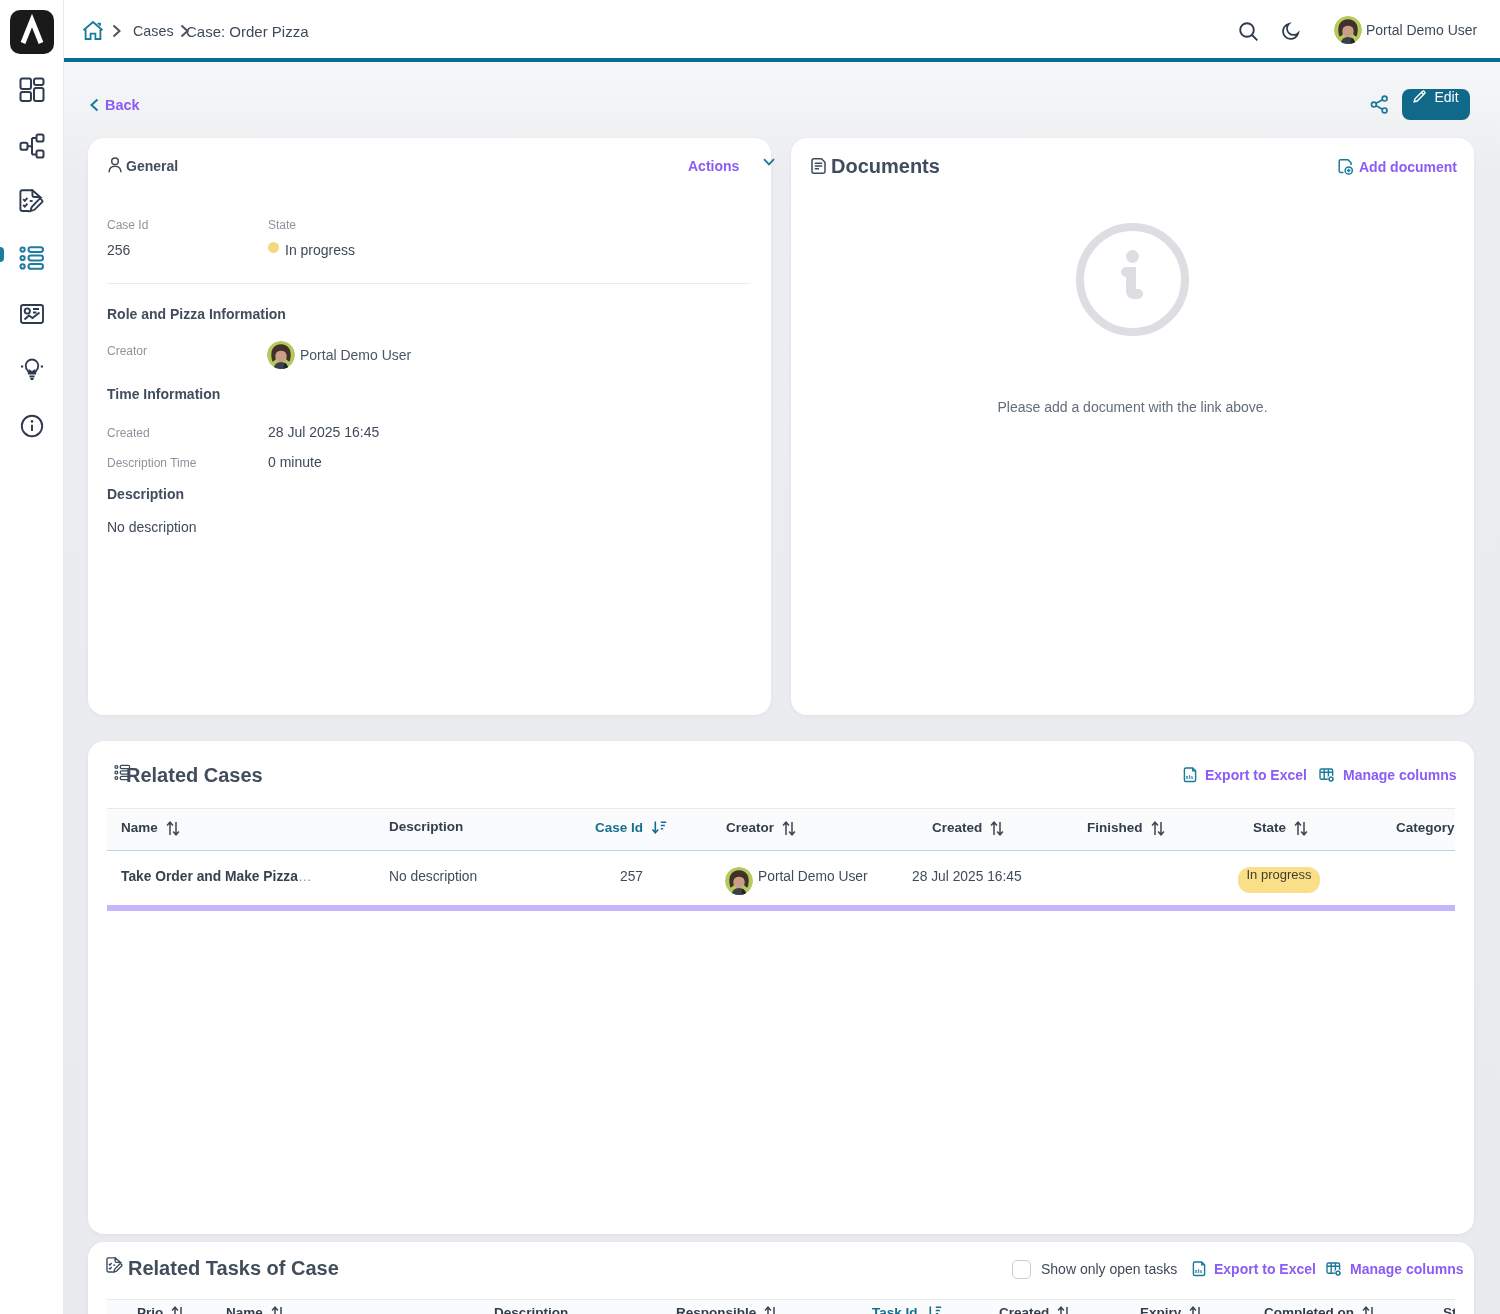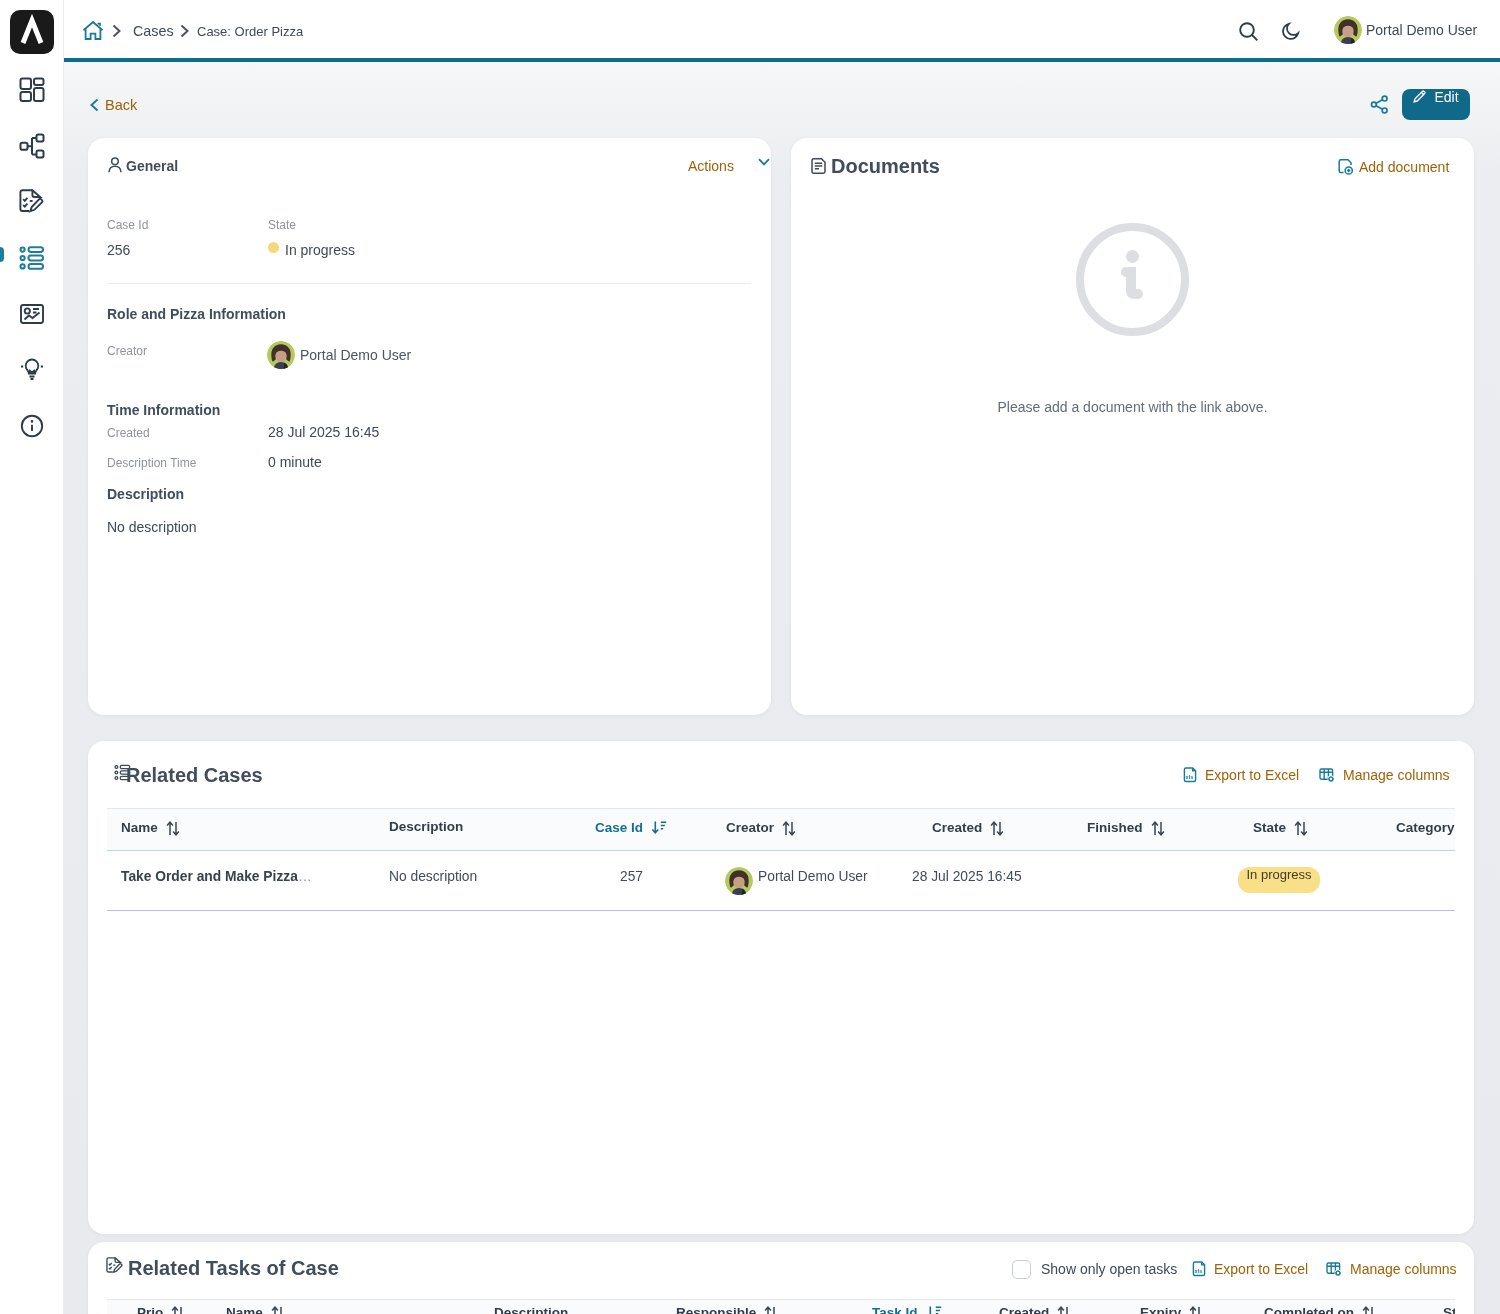--- a/index.html
+++ b/index.html
@@ -16,21 +16,21 @@
 .card { background:#fff; border-radius:16px; box-shadow:0 1px 4px rgba(44,58,80,0.05); }
 #card-general { left:88px; top:138px; width:683px; height:577px; }
 #card-docs { left:791px; top:138px; width:683px; height:577px; }
 #card-cases { left:88px; top:741px; width:1386px; height:493px; }
 #card-tasks { left:88px; top:1242px; width:1386px; height:160px; }
 .t14 { font-size:14px; line-height:17px; color:#4b5563; }
 .t14d { font-size:14px; line-height:17px; color:#3f4a58; }
 .lbl { font-size:12px; line-height:14px; color:#8e949d; }
 .h14 { font-size:14px; line-height:17px; font-weight:bold; color:#414d5c; }
 .h16 { font-size:20px; line-height:19px; font-weight:bold; color:#414d5c; }
-.link { font-size:14px; line-height:17px; color:#a16207; }
+.link { font-size:14px; line-height:17px; color:#8b5cf6;font-weight:bold; }
 .th { font-size:13.5px; line-height:16px; font-weight:bold; color:#333e4c; white-space:nowrap; }
 .td { font-size:13.8px; line-height:17px; color:#414c5a; white-space:nowrap; }
 .flex { display:flex; align-items:flex-start; }
 svg { display:block; }
 </style>
 </head>
 <body>
 <div class="abs" id="bg"></div>
 <div class="abs" id="header"></div>
 <div class="abs" id="topline"></div>
@@ -46,21 +46,21 @@
 <svg width="9" height="14" viewBox="0 0 9 14" fill="none" stroke="#4a545f" stroke-width="2">
       <path d="M1.5 1.5 L7.5 7 L1.5 12.5"></path>
     </svg>
   </div>
 <div class="abs t14d" style="left:133px;top:23px;font-size:14.3px">Cases</div>
 <div class="abs" style="left:180px;top:24px">
 <svg width="9" height="14" viewBox="0 0 9 14" fill="none" stroke="#4a545f" stroke-width="2">
       <path d="M1.5 1.5 L7.5 7 L1.5 12.5"></path>
     </svg>
   </div>
-<div class="abs t14d" style="left:197px;top:23px;font-size:13px">Case: Order Pizza</div>
+<div class="abs t14d" style="left:186px;top:23px;font-size:15px">Case: Order Pizza</div>
 <div class="abs" style="left:1238px;top:21px">
 <svg width="21" height="21" viewBox="0 0 21 21" fill="none" stroke="#2e3b4e" stroke-width="1.9">
 <circle cx="9" cy="9" r="6.8"></circle>
       <path d="M14 14 L19.3 19.3"></path>
 </svg>
   </div>
 <div class="abs" style="left:1280px;top:21px">
 <svg width="21" height="21" viewBox="0 0 24 24" fill="none" stroke="#2e3b4e" stroke-width="2">
 <path d="M20.8 13.8 A8.8 8.8 0 1 1 10.2 3.2 A6.3 6.3 0 0 0 20.8 13.8 Z"></path>
 </svg>
@@ -207,21 +207,21 @@
           <circle cx="20" cy="20" r="20" fill="#b5c95d"></circle>
 <path d="M33.8 22 Q34.8 6 20 4.8 Q5.2 6 6.2 22 Q6.5 27 8.3 29.5 L12.5 26.5 Q10.8 16.5 16 13.8 Q20 12 24 13.8 Q29.2 16.5 27.5 26.5 L31.7 29.5 Q33.5 27 33.8 22 Z" fill="#42302a"></path>
 <ellipse cx="20" cy="21" rx="7.7" ry="9.2" fill="#c89e89"></ellipse>
 <path d="M11.8 17.5 Q12.3 10.5 20 10.8 Q27.7 10.5 28.2 17.5 Q23 13.6 20 14 Q17 13.6 11.8 17.5 Z" fill="#42302a"></path>
 <path d="M9.5 40 Q10.5 30 20 30 Q29.5 30 30.5 40 Z" fill="#3a3f4b"></path>
 <path d="M25 31 Q29.5 33 30.2 40 L23.5 40 Z" fill="#20242c"></path>
 </g>
       </svg>
     </div>
 <div class="abs t14" style="left:212px;top:209px">Portal Demo User</div>
-<div class="abs h14" style="left:19px;top:264px">Time Information</div>
+<div class="abs h14" style="left:19px;top:248px">Time Information</div>
 <div class="abs lbl" style="left:19px;top:288px">Created</div>
 <div class="abs t14d" style="left:180px;top:286px">28 Jul 2025 16:45</div>
 <div class="abs lbl" style="left:19px;top:318px">Description Time</div>
 <div class="abs t14d" style="left:180px;top:316px">0 minute</div>
 <div class="abs h14" style="left:19px;top:348px">Description</div>
 <div class="abs t14d" style="left:19px;top:381px">No description</div>
 </div>
 
 <div class="abs card" id="card-docs">
 <div class="abs" style="left:20px;top:20px">
@@ -314,21 +314,21 @@
 <div class="abs th flex" style="left:1146px;top:10.5px;gap:8px">State
 <svg width="14" height="17" viewBox="0 0 14 17" fill="none" stroke="#3a4553" stroke-width="1.5">
           <path d="M4 15 V2.8 M1.1 5.4 L4 2.2 L6.9 5.4"></path>
           <path d="M10 2 V14.2 M7.1 11.6 L10 14.8 L12.9 11.6"></path>
         </svg>
 </div>
 <div class="abs th flex" style="left:1289px;top:10.5px;gap:8px">Category
 
 </div>
 </div>
-<div class="abs" style="left:19px;top:110px;width:1348px;height:60px;border-bottom:1px solid #c4b5fd">
+<div class="abs" style="left:19px;top:110px;width:1348px;height:60px;border-bottom:6px solid #c4b5fd">
 <div class="abs td" style="left:14px;top:17px;font-weight:bold;color:#37424f">Take Order and Make Pizza<span style="font-weight:normal;color:#8e949d">…</span></div>
 <div class="abs td" style="left:282px;top:17px">No description</div>
 <div class="abs td" style="left:513px;top:17px">257</div>
 <div class="abs" style="left:618px;top:16px">
 <svg width="28" height="28" viewBox="0 0 40 40">
           <defs>
             <clipPath id="av3">
               <circle cx="20" cy="20" r="20"></circle>
             </clipPath>
           </defs>

